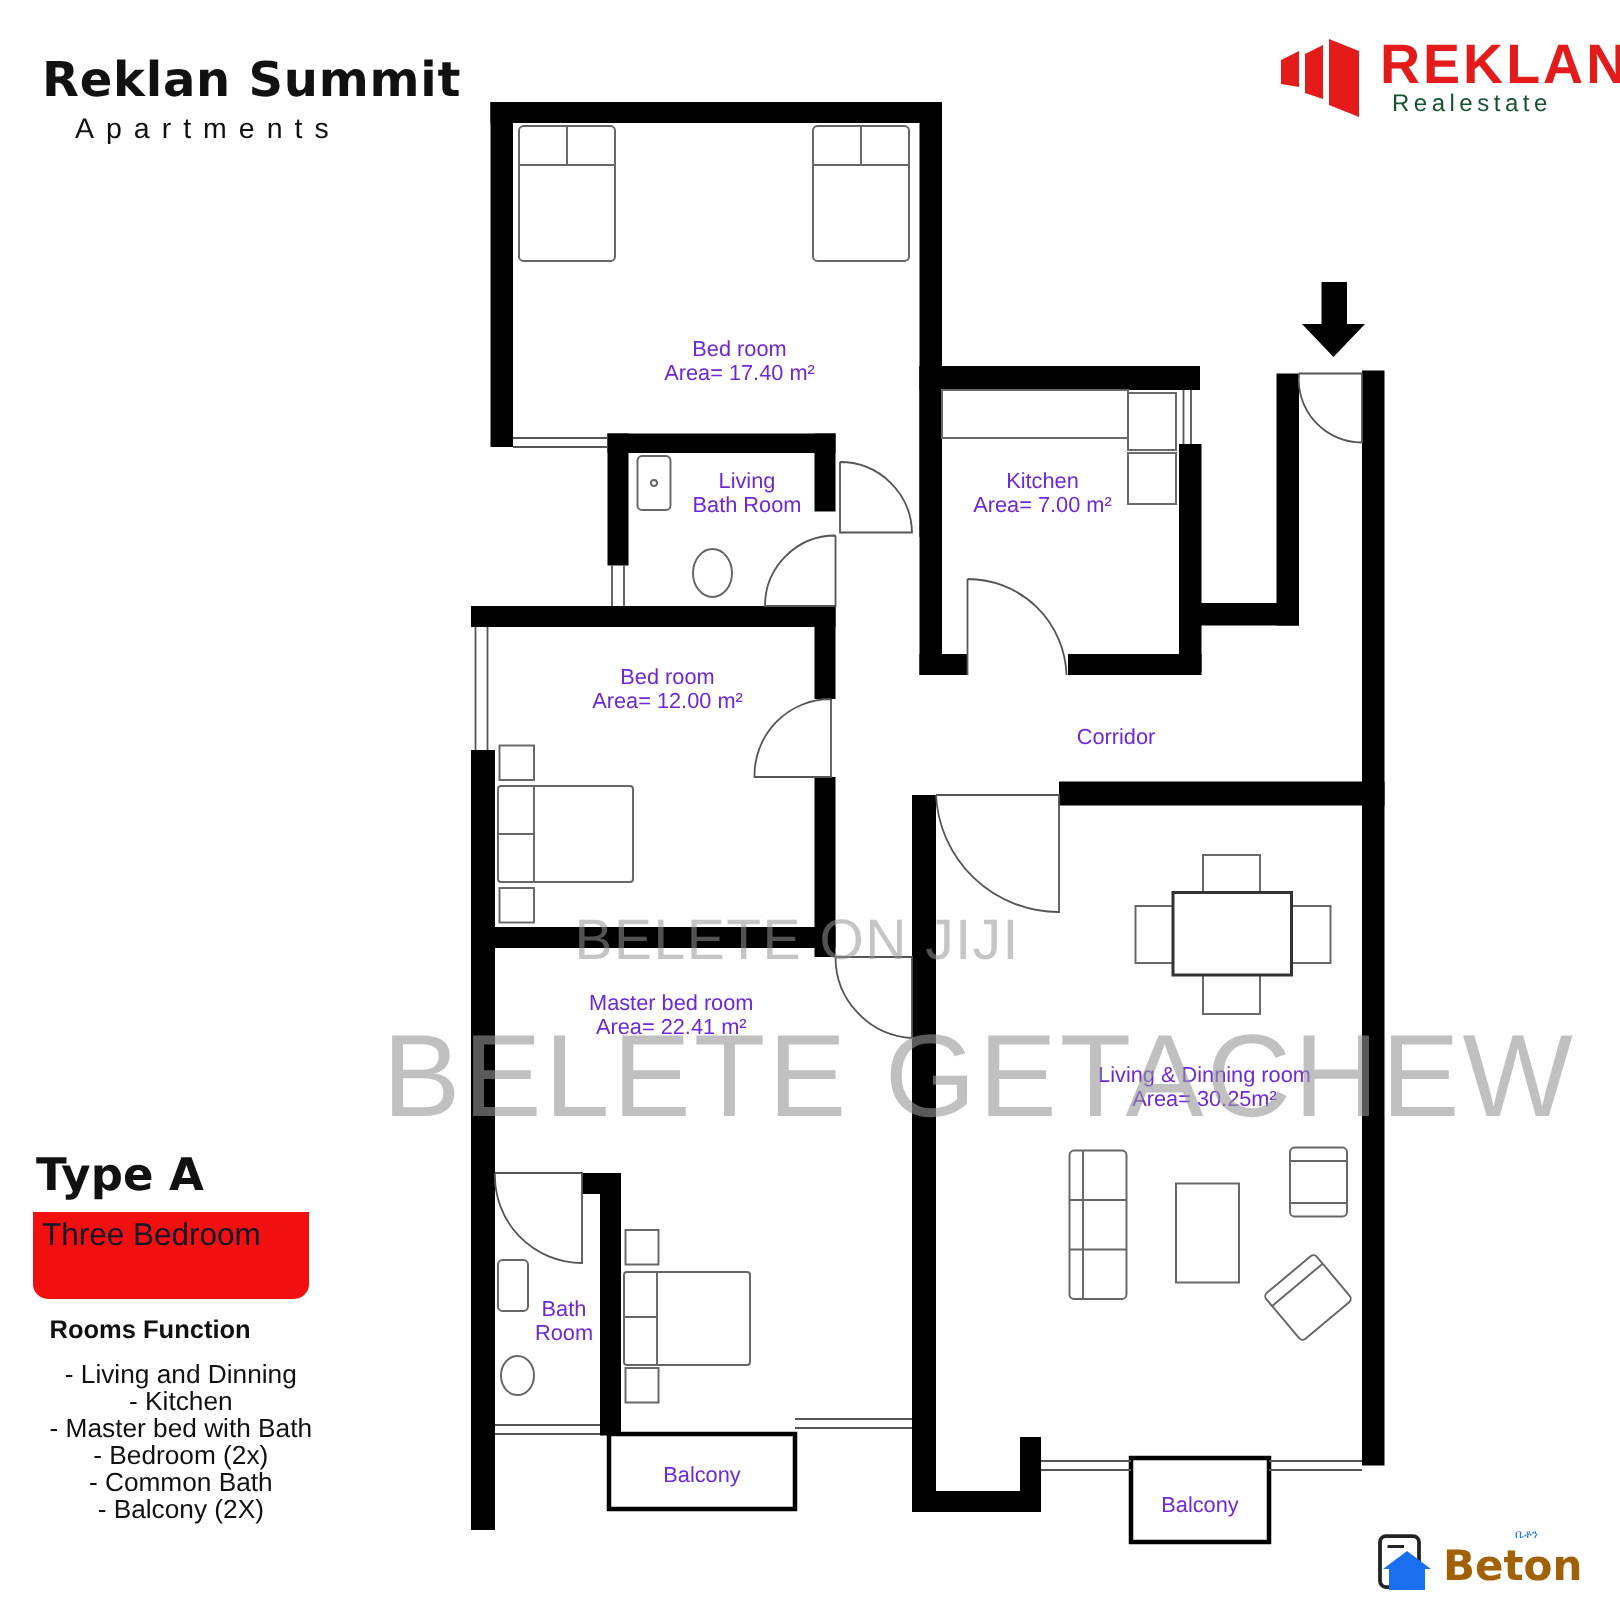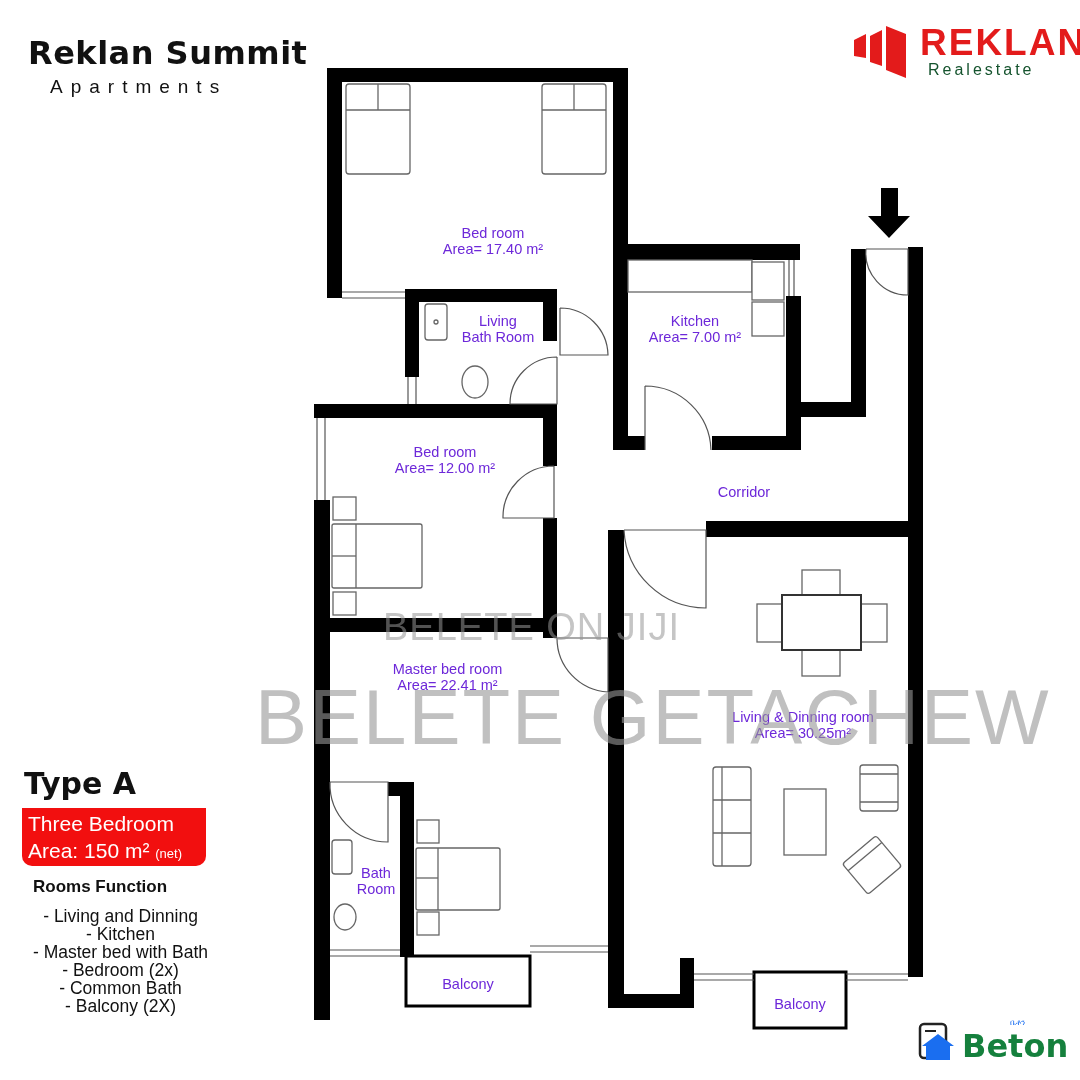--- a/index.html
+++ b/index.html
@@ -3,28 +3,28 @@
 <meta charset="utf-8">
 <style>
   html,body{margin:0;padding:0;background:#fff;}
   body{width:1080px;height:1080px;position:relative;overflow:hidden;font-family:"DejaVu Sans",sans-serif;color:#111;}
   .abs{position:absolute;}
   .title{left:28px;top:34px;font-family:"DejaVu Sans",sans-serif;font-weight:bold;font-size:32px;letter-spacing:0.5px;}
   .subtitle{left:50px;top:76px;font-family:"Liberation Sans",sans-serif;font-size:19px;letter-spacing:8px;}
   .brand{left:920px;top:22px;font-family:"Liberation Sans",sans-serif;font-weight:bold;font-size:37px;color:#e31b1b;letter-spacing:2px;}
   .brand-sub{left:928px;top:61px;font-family:"Liberation Sans",sans-serif;font-size:16px;color:#14532d;letter-spacing:3px;}
   .typea{left:24px;top:766px;font-family:"DejaVu Sans",sans-serif;font-weight:900;font-size:30px;}
-  .redbox{left:22px;top:808px;width:184px;height:58px;background:#f20f0f;border-radius:0 0 10px 10px;color:#ffffff;font-family:"Liberation Sans",sans-serif;font-size:21px;line-height:27px;padding:2px 6px;box-sizing:border-box;}
+  .redbox{left:22px;top:808px;width:184px;height:58px;background:#f20f0f;border-radius:0 0 10px 10px;color:#0f172a;font-family:"Liberation Sans",sans-serif;font-size:21px;line-height:27px;padding:2px 6px;box-sizing:border-box;}
   .redbox small{font-size:13px;}
   .rf-head{left:33px;top:877px;font-family:"Liberation Sans",sans-serif;font-weight:bold;font-size:17px;}
   .rf-list{left:33px;top:907px;font-family:"Liberation Sans",sans-serif;font-size:17.5px;line-height:18px;margin:0;padding:0;list-style:none;text-align:center;}
   .lbl{position:absolute;text-align:center;font-family:"Liberation Sans",sans-serif;font-size:14.5px;line-height:16px;color:#6d28d9;}
   .wm1{left:383px;top:606px;font-family:"Liberation Sans",sans-serif;font-size:38px;color:rgba(150,150,150,0.55);letter-spacing:1px;}
   .wm2{left:208px;top:672px;font-family:"Liberation Sans",sans-serif;font-size:78px;color:rgba(150,150,150,0.6);letter-spacing:2px;margin-left:47px;}
-  .beton{left:962px;top:1027px;font-family:"DejaVu Sans",sans-serif;font-weight:bold;font-size:32px;color:#15803d;}
+  .beton{left:962px;top:1027px;font-family:"DejaVu Sans",sans-serif;font-weight:bold;font-size:28px;color:#a16207;}
 </style>
 </head>
 <body>
 
 <div class="abs title">Reklan Summit</div>
 <div class="abs subtitle">Apartments</div>
 
 <svg class="abs" style="left:852px;top:26px" width="56" height="54">
   <polygon points="2,14 14,8 14,32 2,30" fill="#e31b1b"></polygon>
   <polygon points="18,10 30,4 30,40 18,36" fill="#e31b1b"></polygon>
@@ -181,21 +181,20 @@
 </div>
 <div class="lbl" style="left:408px;top:976px;width:120px">Balcony</div>
 <div class="lbl" style="left:756px;top:996px;width:88px">Balcony</div>
 
 <div class="abs wm1">BELETE ON JIJI</div>
 <div class="abs wm2">BELETE GETACHEW</div>
 
 <div class="abs typea">Type A</div>
 <div class="abs redbox">
   <div>Three Bedroom</div>
-  <div><span>Area: 150 m²</span> <small>(net)</small></div>
 </div>
 <div class="abs rf-head">Rooms Function</div>
 <ul class="abs rf-list">
   <li>- Living and Dinning</li>
   <li>- Kitchen</li>
   <li>- Master bed with Bath</li>
   <li>- Bedroom (2x)</li>
   <li>- Common Bath</li>
   <li>- Balcony (2X)</li>
 </ul>

